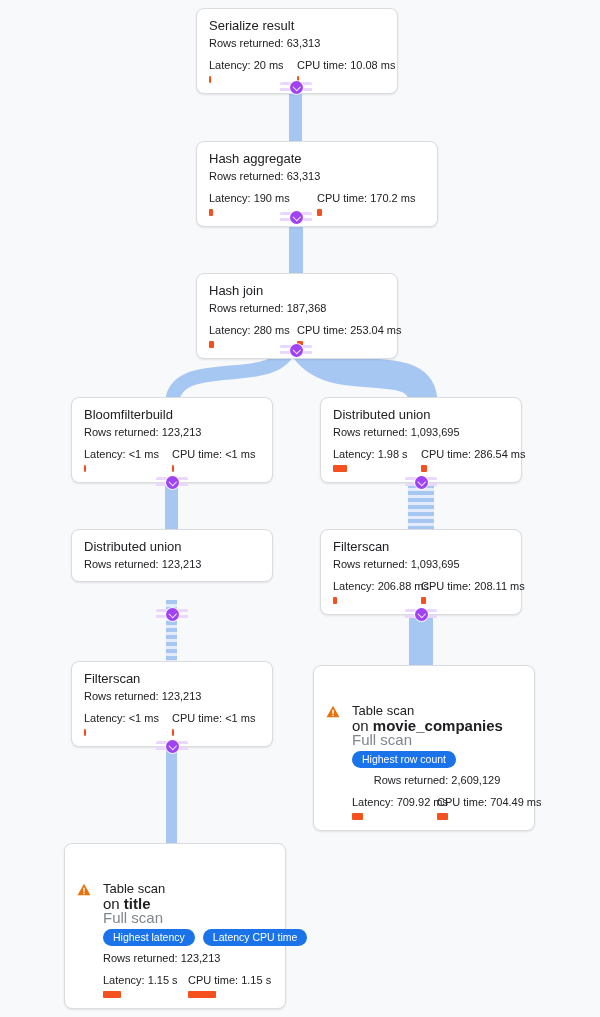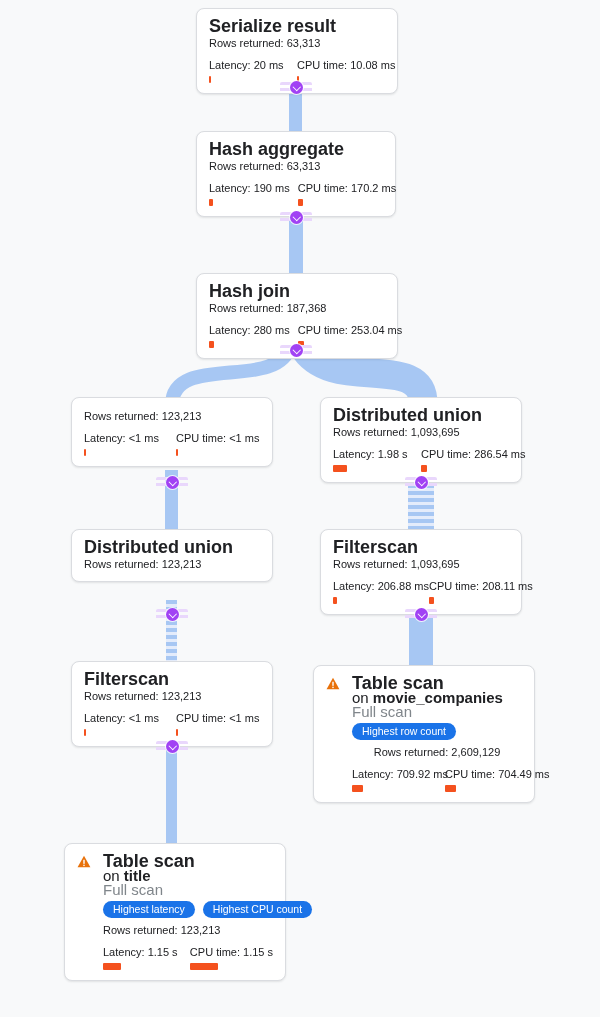--- a/index.html
+++ b/index.html
@@ -16,30 +16,30 @@
   .connector .band{position:absolute;left:0;top:1px;width:32px;height:11px;border-radius:2px;
     background:repeating-linear-gradient(to bottom,#e9d7fc 0 3px,rgba(255,255,255,0) 3px 6px);}
   .connector .circle{position:absolute;left:9.5px;top:0;width:13px;height:13px;border-radius:50%;
     background:#a142f4;box-shadow:0 0 0 1px rgba(255,255,255,.8);}
   .connector .chev{position:absolute;left:4px;top:3.2px;width:4.5px;height:4.5px;
     border-right:1.6px solid #fff;border-bottom:1.6px solid #fff;transform:rotate(45deg);}
 
   
   .card{position:absolute;z-index:3;background:#fff;border:1px solid #dadce0;border-radius:8px;
     box-shadow:0 1px 2px rgba(60,64,67,.12);padding:9px 12px 10px 12px;box-sizing:border-box;color:#202124;}
-  .card-title{font-size:18px;font-weight:700;line-height:16px;}
+  .card-title{font-size:13px;font-weight:400;line-height:16px;}
   .card-rows{font-size:11px;line-height:14px;margin-top:2px;}
-  .metrics{display:flex;margin-top:9px;gap:8px;}
+  .metrics{display:flex;margin-top:9px;}
   .metric{width:50%;}
   .metric-label{font-size:11px;line-height:13px;white-space:nowrap;}
   .bar{height:7px;margin-top:4px;background:#f4511e;border-radius:1px;}
 
   
   .card.tscan{padding:9px 12px 10px 12px;}
-  .tscan-header{display:flex;align-items:center;}
+  .tscan-header{display:flex;align-items:center;margin-top:28px;}
   .warn{width:14px;height:13px;margin-right:12px;flex:0 0 auto;}
   .tscan-body{margin-left:26px;}
   .sub{font-size:15px;line-height:14px;}
   .sub b{font-weight:700;}
   .sub.gray{color:#80868b;}
   .badges{display:flex;gap:8px;margin:4px 0 5px 0;}
   .badge{background:#1a73e8;color:#fff;font-size:10.5px;line-height:17px;height:17px;
     padding:0 10px;border-radius:9px;white-space:nowrap;}
 </style>
 </head>
@@ -117,21 +117,21 @@
           <div class="metric-label">Latency: 20 ms</div>
           <div class="bar" style="width: 2px;"></div>
         </div>
       <div class="metric">
           <div class="metric-label">CPU time: 10.08 ms</div>
           <div class="bar" style="width: 2px;"></div>
         </div>
     </div>
   </div>
 
-  <div class="card" style="left:196px;top:131px;width:200px;">
+  <div class="card" style="left:196px;top:141px;width:242px;">
     <div class="card-title">Hash aggregate</div>
     <div class="card-rows">Rows returned: 63,313</div>
     <div class="metrics">
       <div class="metric">
           <div class="metric-label">Latency: 190 ms</div>
           <div class="bar" style="width: 4px;"></div>
         </div>
       <div class="metric">
           <div class="metric-label">CPU time: 170.2 ms</div>
           <div class="bar" style="width: 5px;"></div>
@@ -148,20 +148,21 @@
           <div class="bar" style="width: 5px;"></div>
         </div>
       <div class="metric">
           <div class="metric-label">CPU time: 253.04 ms</div>
           <div class="bar" style="width: 6px;"></div>
         </div>
     </div>
   </div>
 
   <div class="card" style="left:71px;top:397px;width:202px;">
+    <div class="card-title">Bloomfilterbuild</div>
     <div class="card-rows">Rows returned: 123,213</div>
     <div class="metrics">
       <div class="metric">
           <div class="metric-label">Latency: &lt;1 ms</div>
           <div class="bar" style="width: 2px;"></div>
         </div>
       <div class="metric">
           <div class="metric-label">CPU time: &lt;1 ms</div>
           <div class="bar" style="width: 2px;"></div>
         </div>
@@ -254,21 +255,21 @@
         <rect x="10.8" y="8" width="2.4" height="7" fill="#fff"></rect>
         <rect x="10.8" y="16.5" width="2.4" height="2.4" fill="#fff"></rect>
       </svg>
       <div class="card-title">Table scan</div>
     </div>
     <div class="tscan-body">
       <div class="sub"><span>on</span>&nbsp;<b>title</b></div>
       <div class="sub gray">Full scan</div>
       <div class="badges">
         <span class="badge">Highest latency</span>
-        <span class="badge">Highest CPU count</span>
+        <span class="badge">Latency CPU time</span>
       </div>
       <div class="card-rows" style="margin-top:0;">Rows returned: 123,213</div>
       <div class="metrics">
         <div class="metric">
             <div class="metric-label">Latency: 1.15 s</div>
             <div class="bar" style="width: 18px;"></div>
           </div>
         <div class="metric">
             <div class="metric-label">CPU time: 1.15 s</div>
             <div class="bar" style="width: 28px;"></div>

